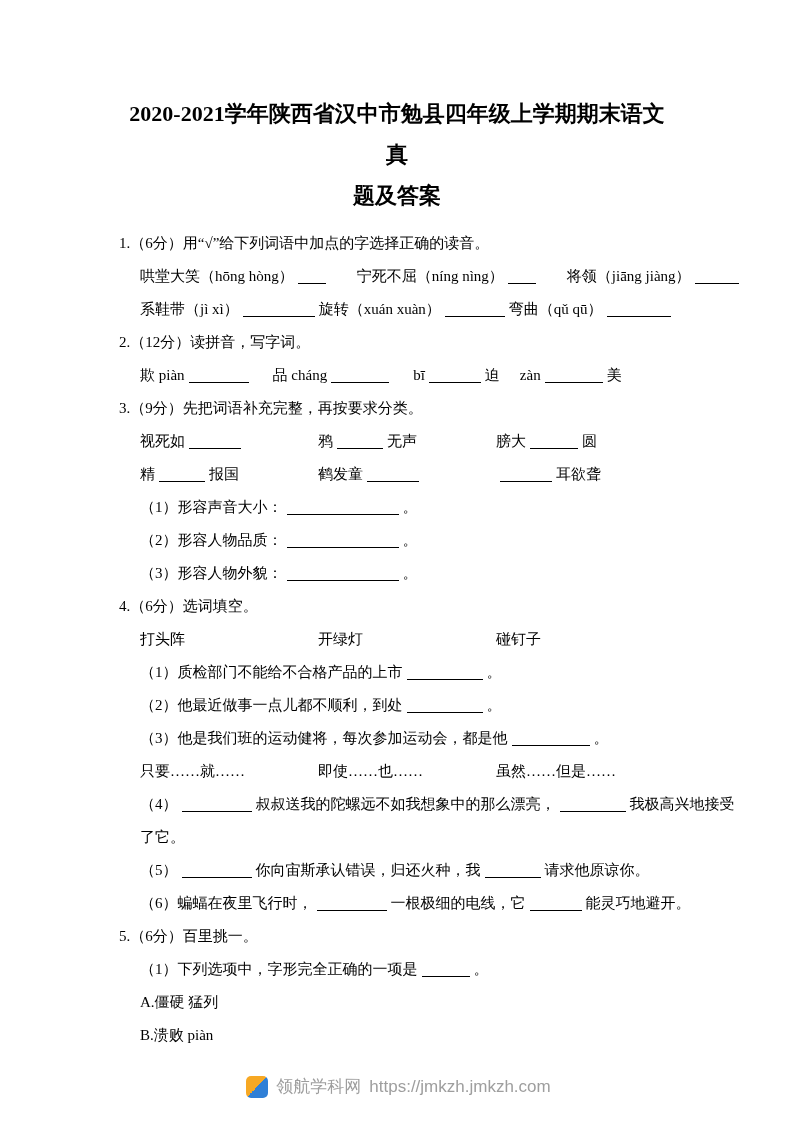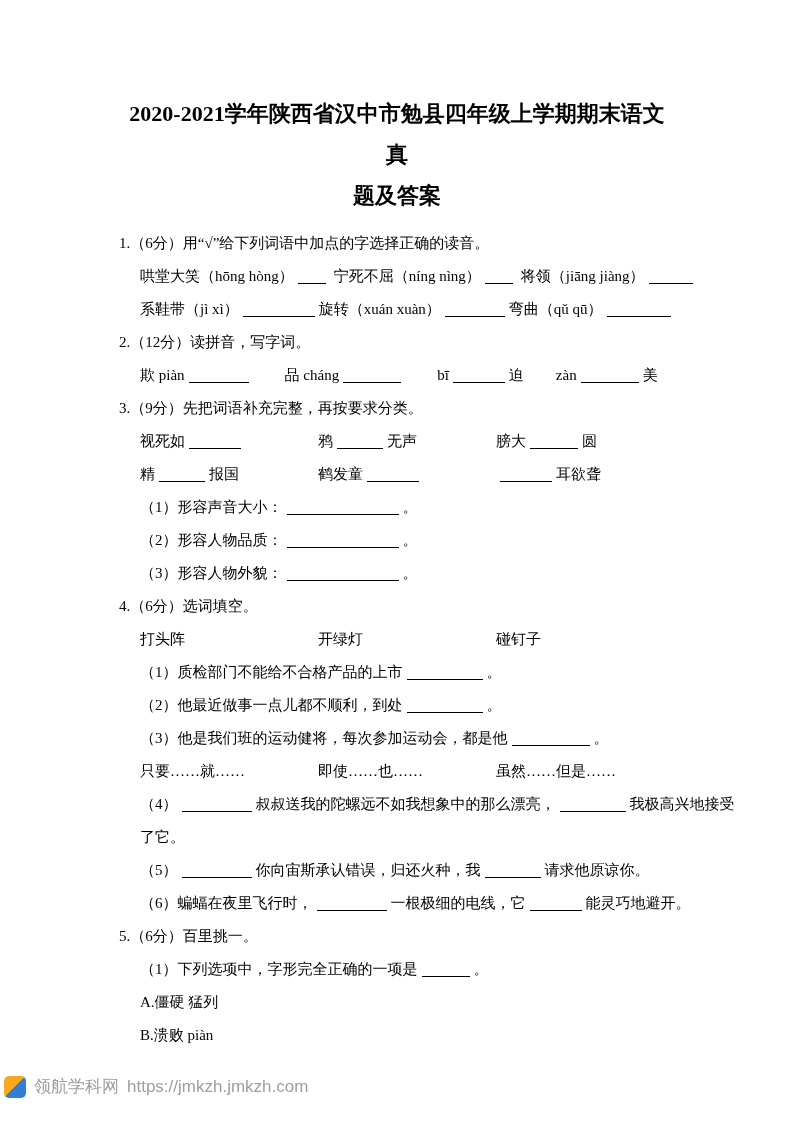--- a/index.html
+++ b/index.html
@@ -23,21 +23,21 @@
   .col:last-child { width:auto; }
   .bl {
     display:inline-block;
     height:16px;
     border-bottom:1px solid #000;
     margin:0 4px;
     vertical-align:-3px;
   }
   .footer {
     position:absolute; left:4px; right:0; bottom:24px;
-    display:flex; align-items:center; gap:8px;
+    display:flex; justify-content:center; align-items:center; gap:8px;
     color:#9e9e9e; font-size:17px;
     font-family:"Liberation Sans","DejaVu Sans",sans-serif;
   }
   .logo {
     width:22px; height:22px; border-radius:5px; flex:none;
     background:linear-gradient(135deg,#f7a823 0 50%,#2f7fd6 50% 100%);
     display:inline-block;
   }
   .footer a { color:inherit; text-decoration:none; }
 </style>
@@ -45,33 +45,33 @@
 <body>
 
 <div class="page">
 
   <h1 class="title">
     <span class="tline">2020-2021学年陕西省汉中市勉县四年级上学期期末语文真</span>
     <span class="tline">题及答案</span>
   </h1>
 
   <div class="line">1.（6分）用“√”给下列词语中加点的字选择正确的读音。</div>
-  <div class="line ind flex" style="gap:4px">
+  <div class="line ind flex" style="gap:27px">
     <span><span>哄堂大笑（hōng hòng）</span><span class="bl" style="width:28px"></span></span>
     <span><span>宁死不屈（níng nìng）</span><span class="bl" style="width:28px"></span></span>
     <span><span>将领（jiāng jiàng）</span><span class="bl" style="width:44px"></span></span>
   </div>
   <div class="line ind flex" style="">
     <span><span>系鞋带（jì xì）</span><span class="bl" style="width:72px"></span></span>
     <span><span>旋转（xuán xuàn）</span><span class="bl" style="width:60px"></span></span>
     <span><span>弯曲（qǔ qū）</span><span class="bl" style="width:64px"></span></span>
   </div>
 
   <div class="line">2.（12分）读拼音，写字词。</div>
-  <div class="line ind flex" style="gap:32px">
+  <div class="line ind flex" style="gap:20px">
     <span><span>欺 piàn</span><span class="bl" style="width:60px"></span><span></span></span>
     <span><span>品 cháng</span><span class="bl" style="width:58px"></span><span></span></span>
     <span><span>bī</span><span class="bl" style="width:52px"></span><span>迫</span></span>
     <span><span>zàn</span><span class="bl" style="width:58px"></span><span>美</span></span>
   </div>
 
   <div class="line">3.（9分）先把词语补充完整，再按要求分类。</div>
   <div class="line ind flex">
     <span class="col"><span>视死如</span><span class="bl" style="width:52px"></span><span></span></span>
     <span class="col"><span>鸦</span><span class="bl" style="width:46px"></span><span>无声</span></span>

